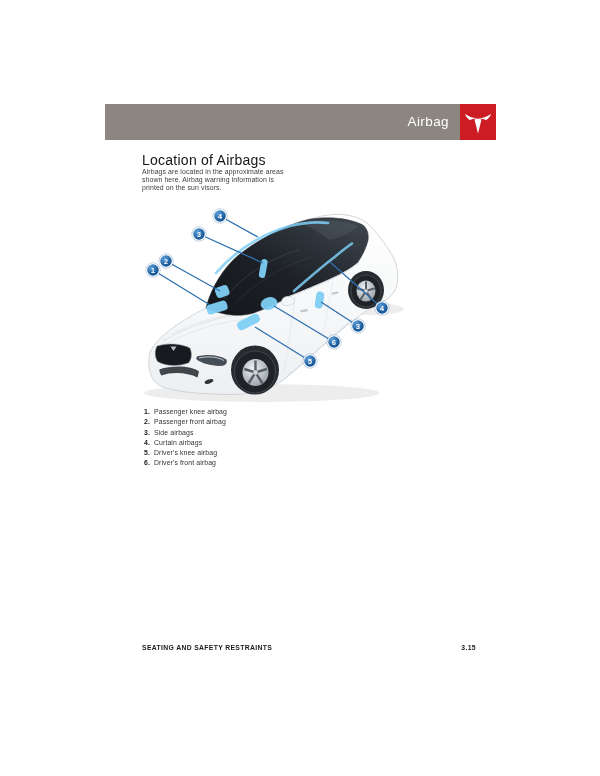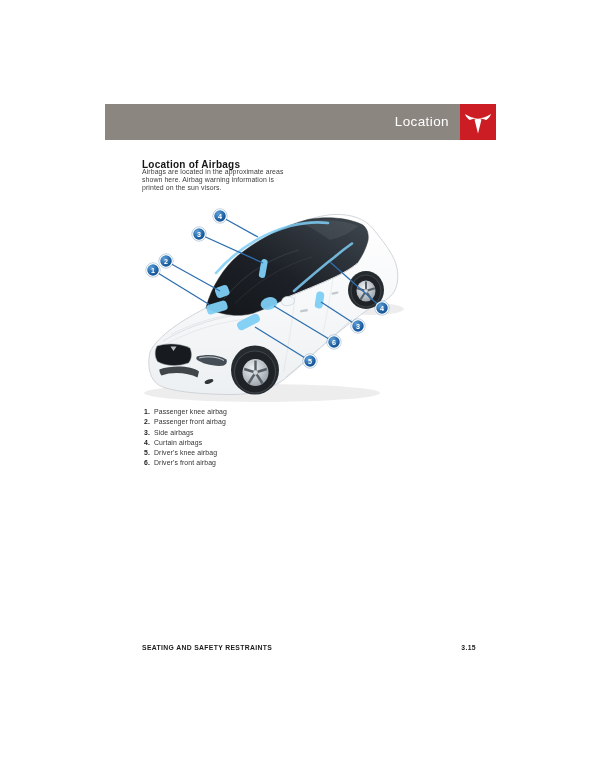--- a/index.html
+++ b/index.html
@@ -6,40 +6,40 @@
   .page{
     position:relative;width:600px;height:776px;background:#ffffff;overflow:hidden;
     font-family:"Liberation Sans",sans-serif;
   }
   
   .header{position:absolute;left:105px;top:104px;width:391px;height:36px;display:flex;}
   .header-bar{flex:1;background:#8b8680;display:flex;align-items:center;justify-content:flex-end;}
   .header-title{color:#ffffff;font-size:13.5px;letter-spacing:.4px;font-weight:400;padding-right:11px;padding-bottom:1px;}
   .logo-box{width:36px;height:36px;background:#cb1d23;display:flex;align-items:center;justify-content:center;}
   
-  .sec-heading{position:absolute;left:142px;top:159px;font-size:10px;font-weight:bold;color:#161616;letter-spacing:.25px;}
+  .sec-heading{position:absolute;left:142px;top:152px;font-size:14px;font-weight:normal;color:#161616;letter-spacing:.25px;}
   .sec-body{position:absolute;left:142px;top:168px;width:170px;font-size:6.9px;line-height:8px;color:#3c3c3c;letter-spacing:.1px;white-space:pre-line;}
   
   .figure{position:absolute;left:140px;top:196px;width:268px;height:208px;}
   
   .legend{position:absolute;left:142px;top:407px;}
   .legend-item{display:flex;font-size:6.9px;line-height:10.3px;color:#333333;letter-spacing:.1px;}
   .legend-item .num{width:8px;text-align:right;font-weight:bold;color:#1a1a1a;margin-right:4px;}
   
   .footer{position:absolute;left:142px;top:644px;width:334px;display:flex;justify-content:space-between;
     font-size:6.8px;font-weight:bold;color:#1a1a1a;letter-spacing:.35px;}
 </style>
 </head>
 <body>
 
 <div class="page">
 
   <div class="header">
     <div class="header-bar">
-      <span class="header-title">Location</span>
+      <span class="header-title">Airbag</span>
     </div>
     <div class="logo-box">
       <svg width="36" height="36" viewBox="0 0 36 36">
         <path fill="#ffffff" d="M5,10 C9,12.8 13.5,14.2 18,14.2 C22.5,14.2 27,12.8 31,10 C30.2,12.3 28.6,14.4 26.3,15.9 C23.6,15 20.8,14.6 18,14.6 C15.2,14.6 12.4,15 9.7,15.9 C7.4,14.4 5.8,12.3 5,10 Z"></path>
         <path fill="#ffffff" d="M14.5,15.5 C15.65,15.25 16.8,15.1 18,15.1 C19.2,15.1 20.35,15.25 21.5,15.5 L18,29.5 Z"></path>
       </svg>
     </div>
   </div>
 
   <div class="sec-heading">Location of Airbags</div>

